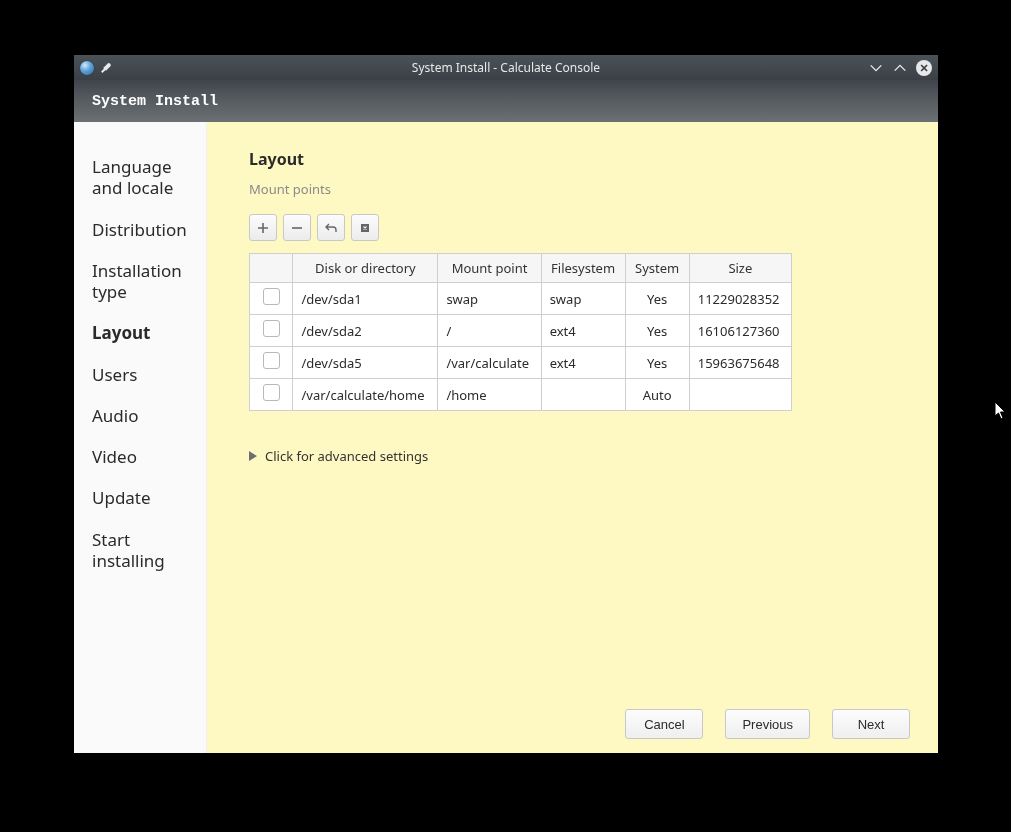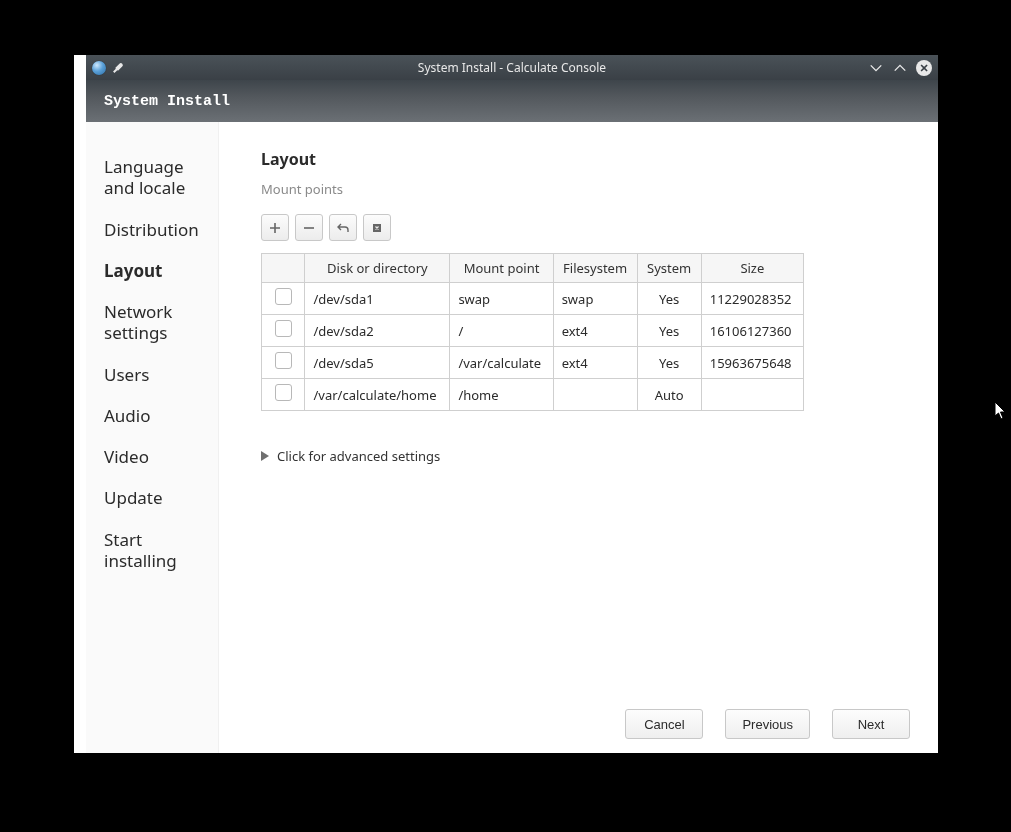--- a/index.html
+++ b/index.html
@@ -12,25 +12,24 @@
       height: 832px;
       overflow: hidden;
       position: relative;
     }
     .window {
       position: absolute;
       left: 74px;
       top: 55px;
       width: 864px;
       height: 698px;
-      background: #ffffff;
+      background: #fef9c3;
       display: flex;
       flex-direction: column;
       box-shadow: 0 4px 20px rgba(0,0,0,0.5);
-      padding-left: 12px;
     }
     .titlebar {
       height: 25px;
       background: linear-gradient(to bottom, #4a5258 0%, #3a4046 100%);
       display: flex;
       align-items: center;
       color: #e8e8e8;
       font-size: 12px;
       position: relative;
       padding: 0 6px;
@@ -193,22 +192,22 @@
 
   <div class="header-band">
     <div class="header-title">System Install</div>
   </div>
 
   <div class="body">
 
     <nav class="sidebar">
       <div class="sidebar-item">Language and locale</div>
       <div class="sidebar-item">Distribution</div>
+      <div class="sidebar-item">Installation type</div>
       <div class="sidebar-item active">Layout</div>
-      <div class="sidebar-item">Network settings</div>
       <div class="sidebar-item">Users</div>
       <div class="sidebar-item">Audio</div>
       <div class="sidebar-item">Video</div>
       <div class="sidebar-item">Update</div>
       <div class="sidebar-item">Start installing</div>
     </nav>
 
     <main class="main">
       <h1 class="page-title">Layout</h1>
       <div class="page-subtitle">Mount points</div>

